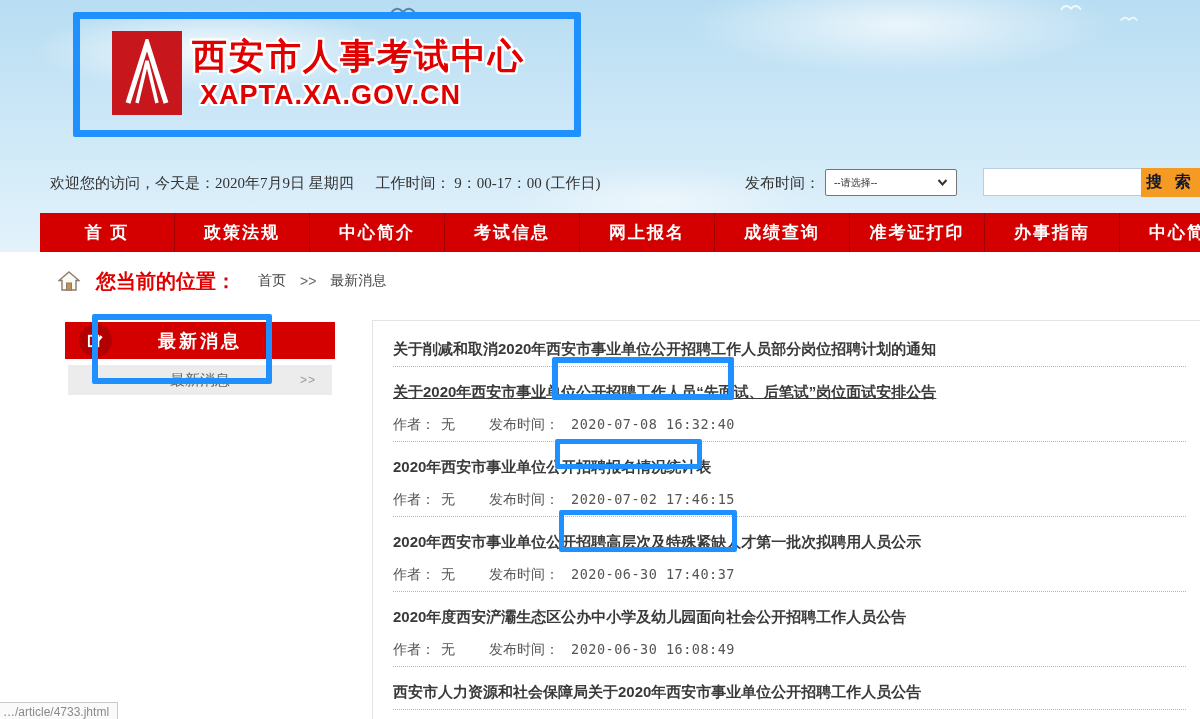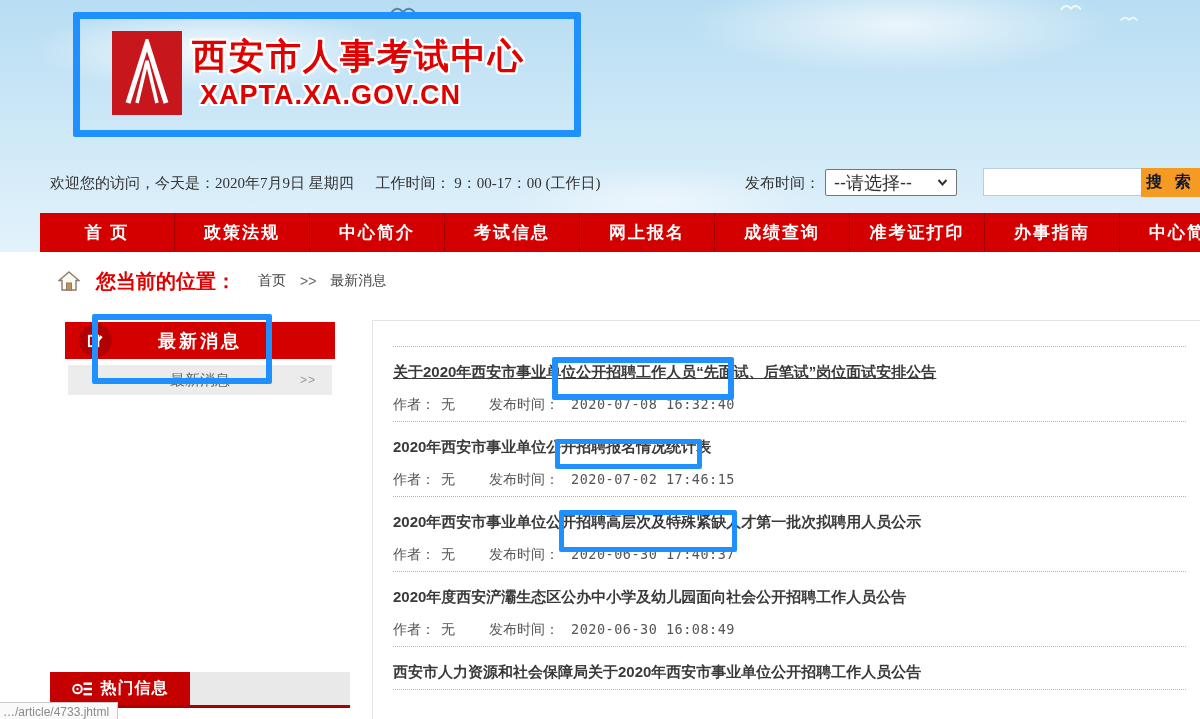--- a/index.html
+++ b/index.html
@@ -38,21 +38,21 @@
     text-shadow:-2px -2px 0 #fff, 2px -2px 0 #fff, -2px 2px 0 #fff, 2px 2px 0 #fff, 0 2px 0 #fff, 2px 0 0 #fff, 0 -2px 0 #fff, -2px 0 0 #fff;
   }
   
   .infobar { position:absolute; left:0; top:168px; width:1200px; height:32px; font-size:15px; color:#333; }
   .welcome { position:absolute; left:50px; top:6px; white-space:nowrap;font-family:Liberation Serif, serif; }
   .hours { margin-left:18px; }
   .search-label { position:absolute; left:745px; top:6px; }
   .search-select {
     position:absolute; left:825px; top:1px; width:132px; height:27px;
     background:#fff; border:1px solid #767676; border-radius:2px;
-    display:flex; align-items:center; padding:0 8px; font-size:18px; cursor:pointer;
+    display:flex; align-items:center; padding:0 8px; font-size:10px; cursor:pointer;
   }
   .search-select .sel-text { flex:1; }
   .search-input {
     position:absolute; left:983px; top:0; width:162px; height:28px;
     background:#fff; border:1px solid #b7cfe0; font-size:14px; padding:0 6px;
   }
   .search-btn {
     position:absolute; left:1141px; top:0; width:59px; height:29px;
     background:#f59a23; color:#0f172a; border:none; font-weight:bold; font-size:16px;
     letter-spacing:4px; cursor:pointer; font-family:inherit;
@@ -208,40 +208,25 @@
         <rect x="2" y="4" width="10" height="11" fill="none" stroke="#fff" stroke-width="2"></rect>
         <path d="M8 11 L14.5 3.5 L16.5 5.5 L10 13 Z" fill="#fff"></path>
       </svg>
     </span>
     <span class="hdr-text">最新消息</span>
   </div>
   <div class="side-item">
     <span>最新消息</span>
     <span class="arrows">&gt;&gt;</span>
   </div>
-  <div class="hot">
-    <div class="hot-row">
-      <div class="hot-red">
-        <svg width="22" height="16" viewBox="0 0 22 16">
-          <circle cx="5.5" cy="8" r="4.3" fill="none" stroke="#fff" stroke-width="2"></circle>
-          <circle cx="5.5" cy="8" r="1.2" fill="#fff"></circle>
-          <rect x="11.5" y="1.5" width="8.5" height="2.4" fill="#fff"></rect>
-          <rect x="11.5" y="6.8" width="8.5" height="2.4" fill="#fff"></rect>
-          <rect x="11.5" y="12" width="8.5" height="2.4" fill="#fff"></rect>
-        </svg>
-        <span>热门信息</span>
-      </div>
-      <div class="hot-gray"></div>
-    </div>
-    <div class="hot-underline"></div>
-  </div>
 </div>
 
 <div class="main" id="news-list">
   <div class="news-item">
+    <div class="news-title">关于削减和取消2020年西安市事业单位公开招聘工作人员部分岗位招聘计划的通知</div>
   </div>
 
   <div class="news-item">
     <div class="news-title underlined">关于2020年西安市事业单位公开招聘工作人员“先面试、后笔试”岗位面试安排公告</div>
     <div class="news-meta">
       <span class="author-label">作者：</span><span class="author-value">无</span><span class="time-label">发布时间：</span><span class="date">2020-07-08 16:32:40</span>
     </div>
   </div>
 
   <div class="news-item">

